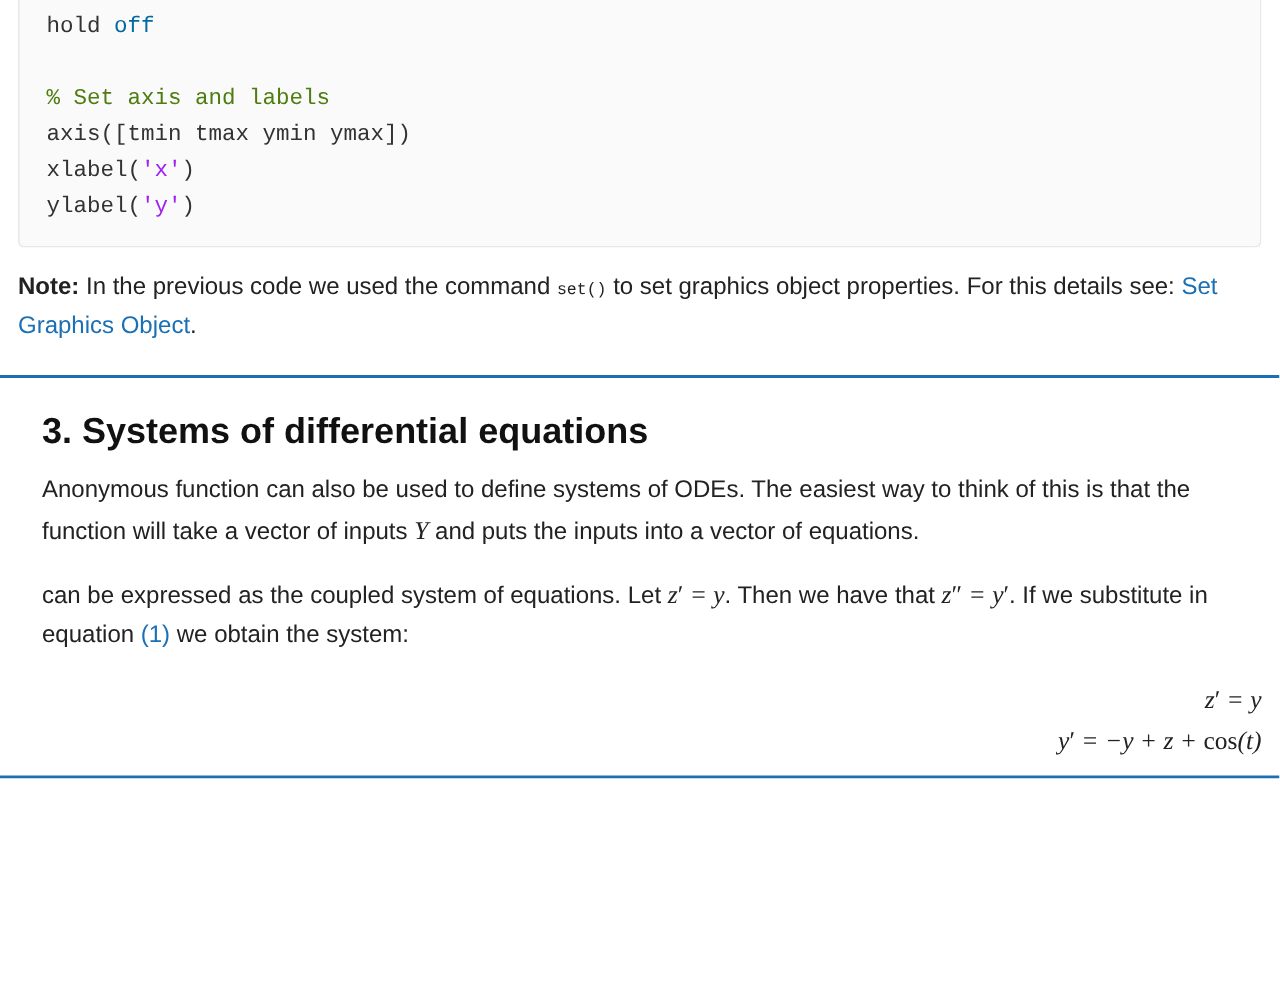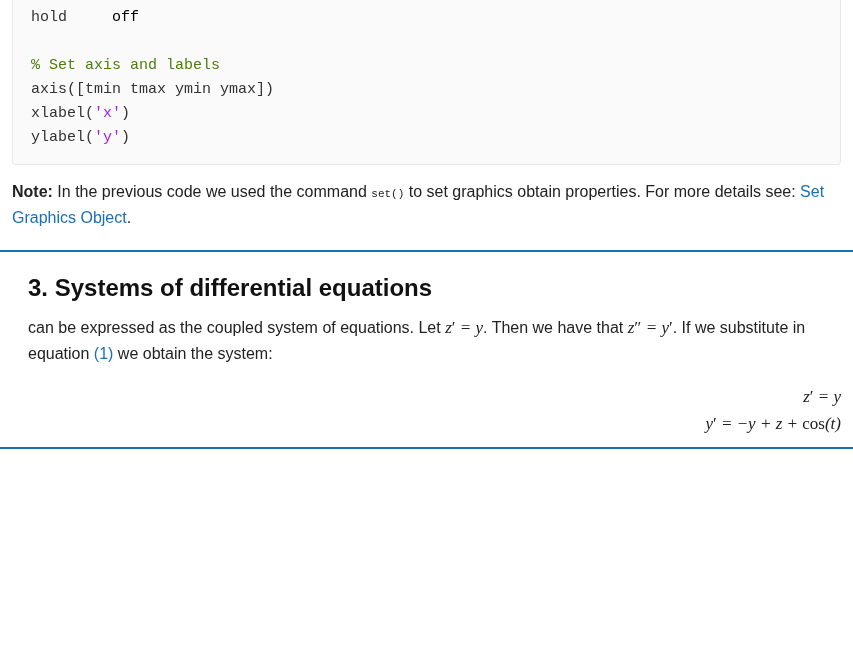--- a/index.html
+++ b/index.html
@@ -18,21 +18,21 @@
     background: #fafafa;
     border: 1px solid #e8e8e8;
     border-top: none;
     border-radius: 0 0 4px 4px;
     padding: 6px 18px 14px 18px;
     margin: 0 12px 14px 12px;
     white-space: pre;
     line-height: 1.6;
     color: #333;
   }
-  .kw-purple { color: #000000; margin-left: 36px; }
+  .kw-purple { color: #0369a1; }
   .kw-green { color: #4d7c0f; font-weight: normal; }
   .kw-str { color: #a020f0; }
   .note-para {
     padding: 0 12px 20px 12px;
     font-size: 16px;
     line-height: 1.6;
   }
   .note-para strong { font-weight: bold; }
   .inline-code {
     font-family: "Courier New", Courier, monospace;
@@ -104,28 +104,31 @@
 <body>
 
 <div class="code-block"><span><span>hold </span><span class="kw-purple">off</span></span>
 <span></span>
 <span class="kw-green">% Set axis and labels</span>
 <span>axis([tmin tmax ymin ymax])</span>
 <span><span>xlabel(</span><span class="kw-str">'x'</span><span>)</span></span>
 <span><span>ylabel(</span><span class="kw-str">'y'</span><span>)</span></span></div>
 
 <p class="note-para">
-  <strong>Note:</strong><span> In the previous code we used the command </span><span class="inline-code">set()</span><span> to set graphics obtain properties. For more details see: </span><a class="link">Set Graphics Object</a><span>.</span>
+  <strong>Note:</strong><span> In the previous code we used the command </span><span class="inline-code">set()</span><span> to set graphics object properties. For this details see: </span><a class="link">Set Graphics Object</a><span>.</span>
 </p>
 
 <hr class="section-rule">
 
 <div class="section">
   <h2 class="section-title">3. Systems of differential equations</h2>
 
+  <p class="body-text">
+    <span>Anonymous function can also be used to define systems of ODEs. The easiest way to think of this is that the function will take a vector of inputs </span><span class="math-italic">Y</span><span> and puts the inputs into a vector of equations.</span>
+  </p>
 
 
 
   <p class="body-text">
     <span>can be expressed as the coupled system of equations. Let </span><span class="math-italic"><span style="font-style:italic">z</span><span class="math-roman">′</span> = <span style="font-style:italic">y</span></span><span>. Then we have that </span><span class="math-italic"><span style="font-style:italic">z</span><span class="math-roman">″</span> = <span style="font-style:italic">y</span><span class="math-roman">′</span></span><span>. If we substitute in equation </span><a class="link eq-ref">(1)</a><span> we obtain the system:</span>
   </p>
 
   <div class="eq-align">
     <div>
       <span class="math-italic"><span style="font-style:italic">z</span><span class="math-roman">′</span> = <span style="font-style:italic">y</span></span>

